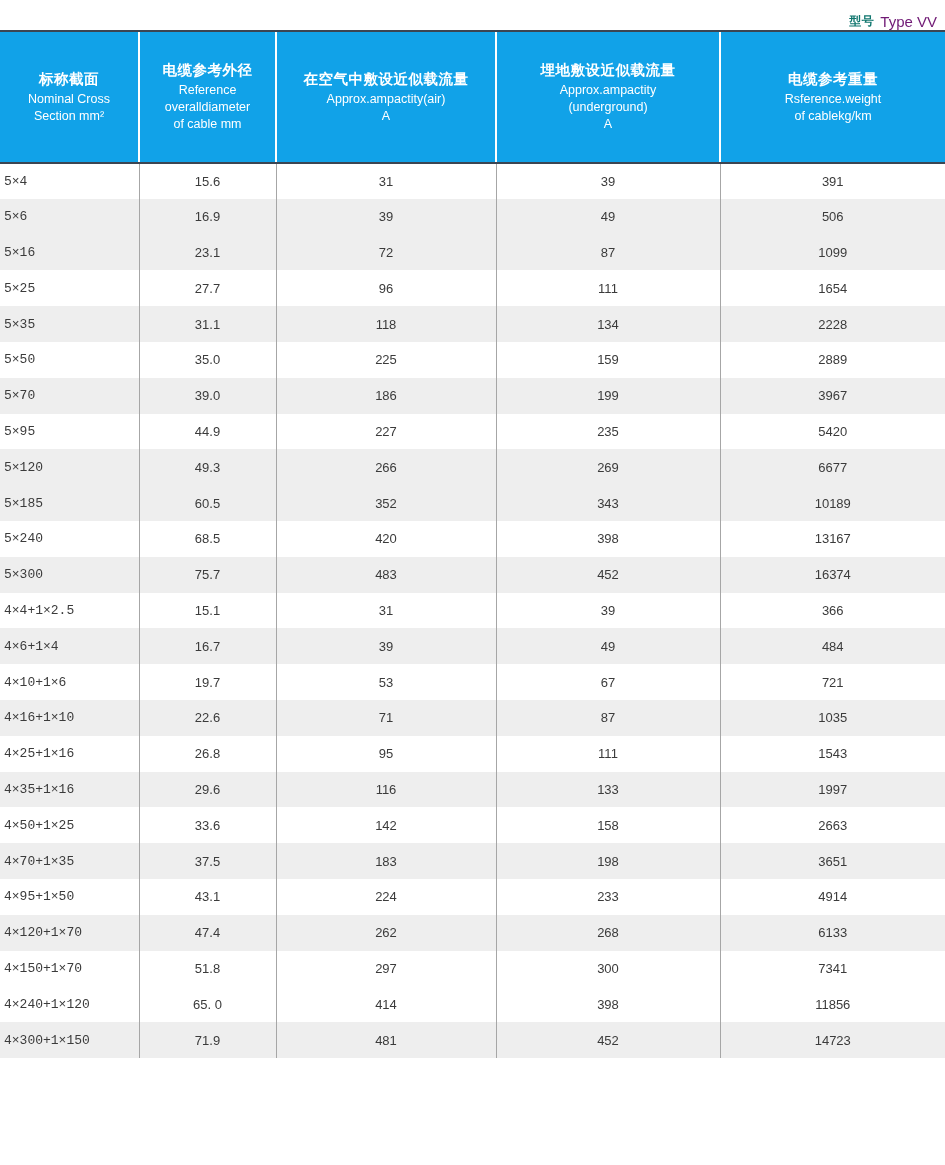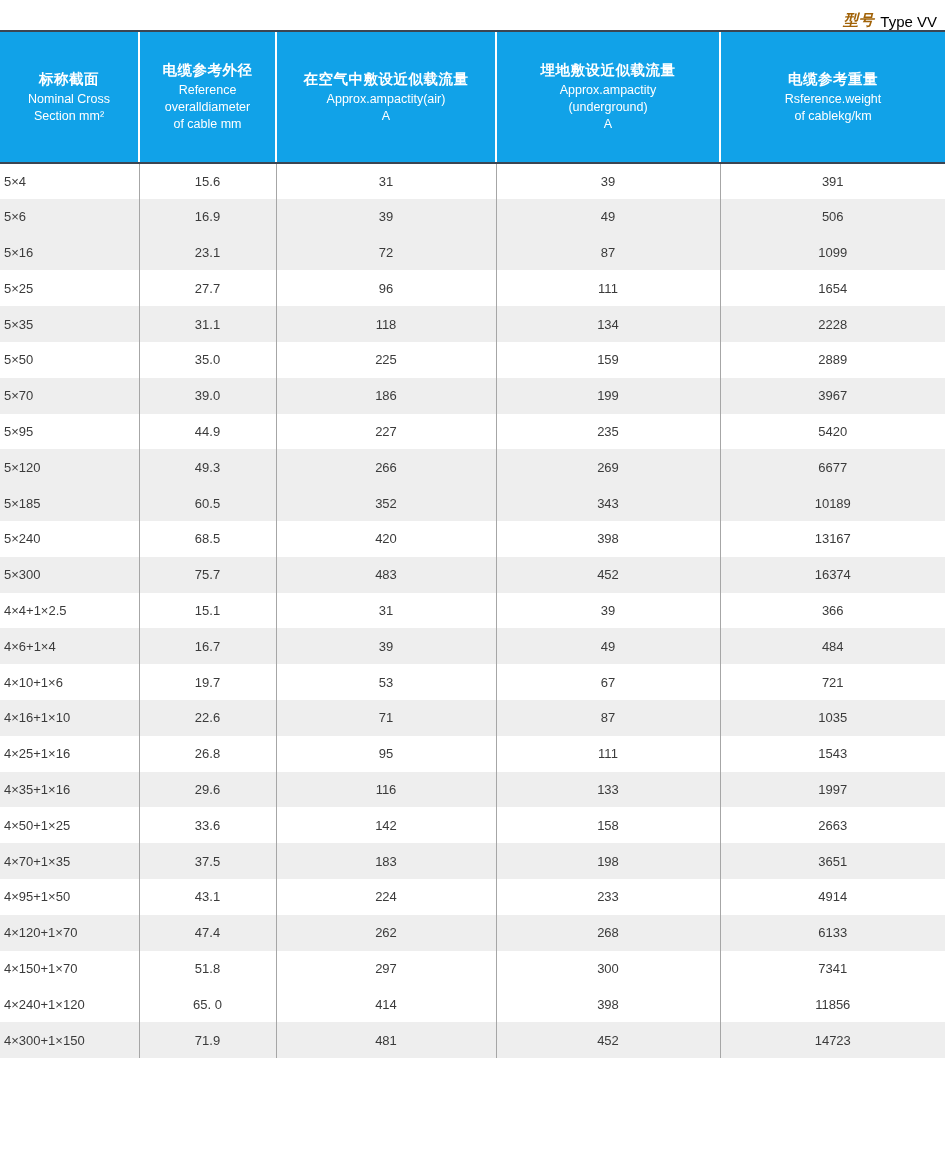--- a/index.html
+++ b/index.html
@@ -22,29 +22,28 @@
   
   .title-bar {
     height: 30px;
     display: flex;
     align-items: flex-end;
     justify-content: flex-end;
     padding-right: 8px;
     box-sizing: border-box;
   }
   .title-cn {
-    font-size: 15px;
-    color: #a16207;
+    font-size: 12px;
+    color: #0f766e;
     font-weight: 700;
     letter-spacing: .5px;
-    font-style: italic;
   }
   .title-en {
     font-size: 15px;
-    color: #000000;
+    color: #701a75;
     font-weight: 400;
     margin-left: 6px;
   }
   
   table.spec {
     width: 945px;
     border-collapse: collapse;
     table-layout: fixed;
   }
   table.spec col.c0 { width: 139px; }
@@ -94,20 +93,21 @@
     text-align: center;
     vertical-align: middle;
     border-left: 1px solid #a6a6a6;
     padding: 0 4px;
     box-sizing: border-box;
     white-space: nowrap;
   }
   tbody td:first-child {
     border-left: none;
     text-align: left;
+    font-family: Liberation Mono, monospace;
   }
   tbody tr.even td {
     background: #ffffff;
   }
   tbody tr.odd td {
     background: #eeeeee;
   }
 </style>
 </head>
 <body>

